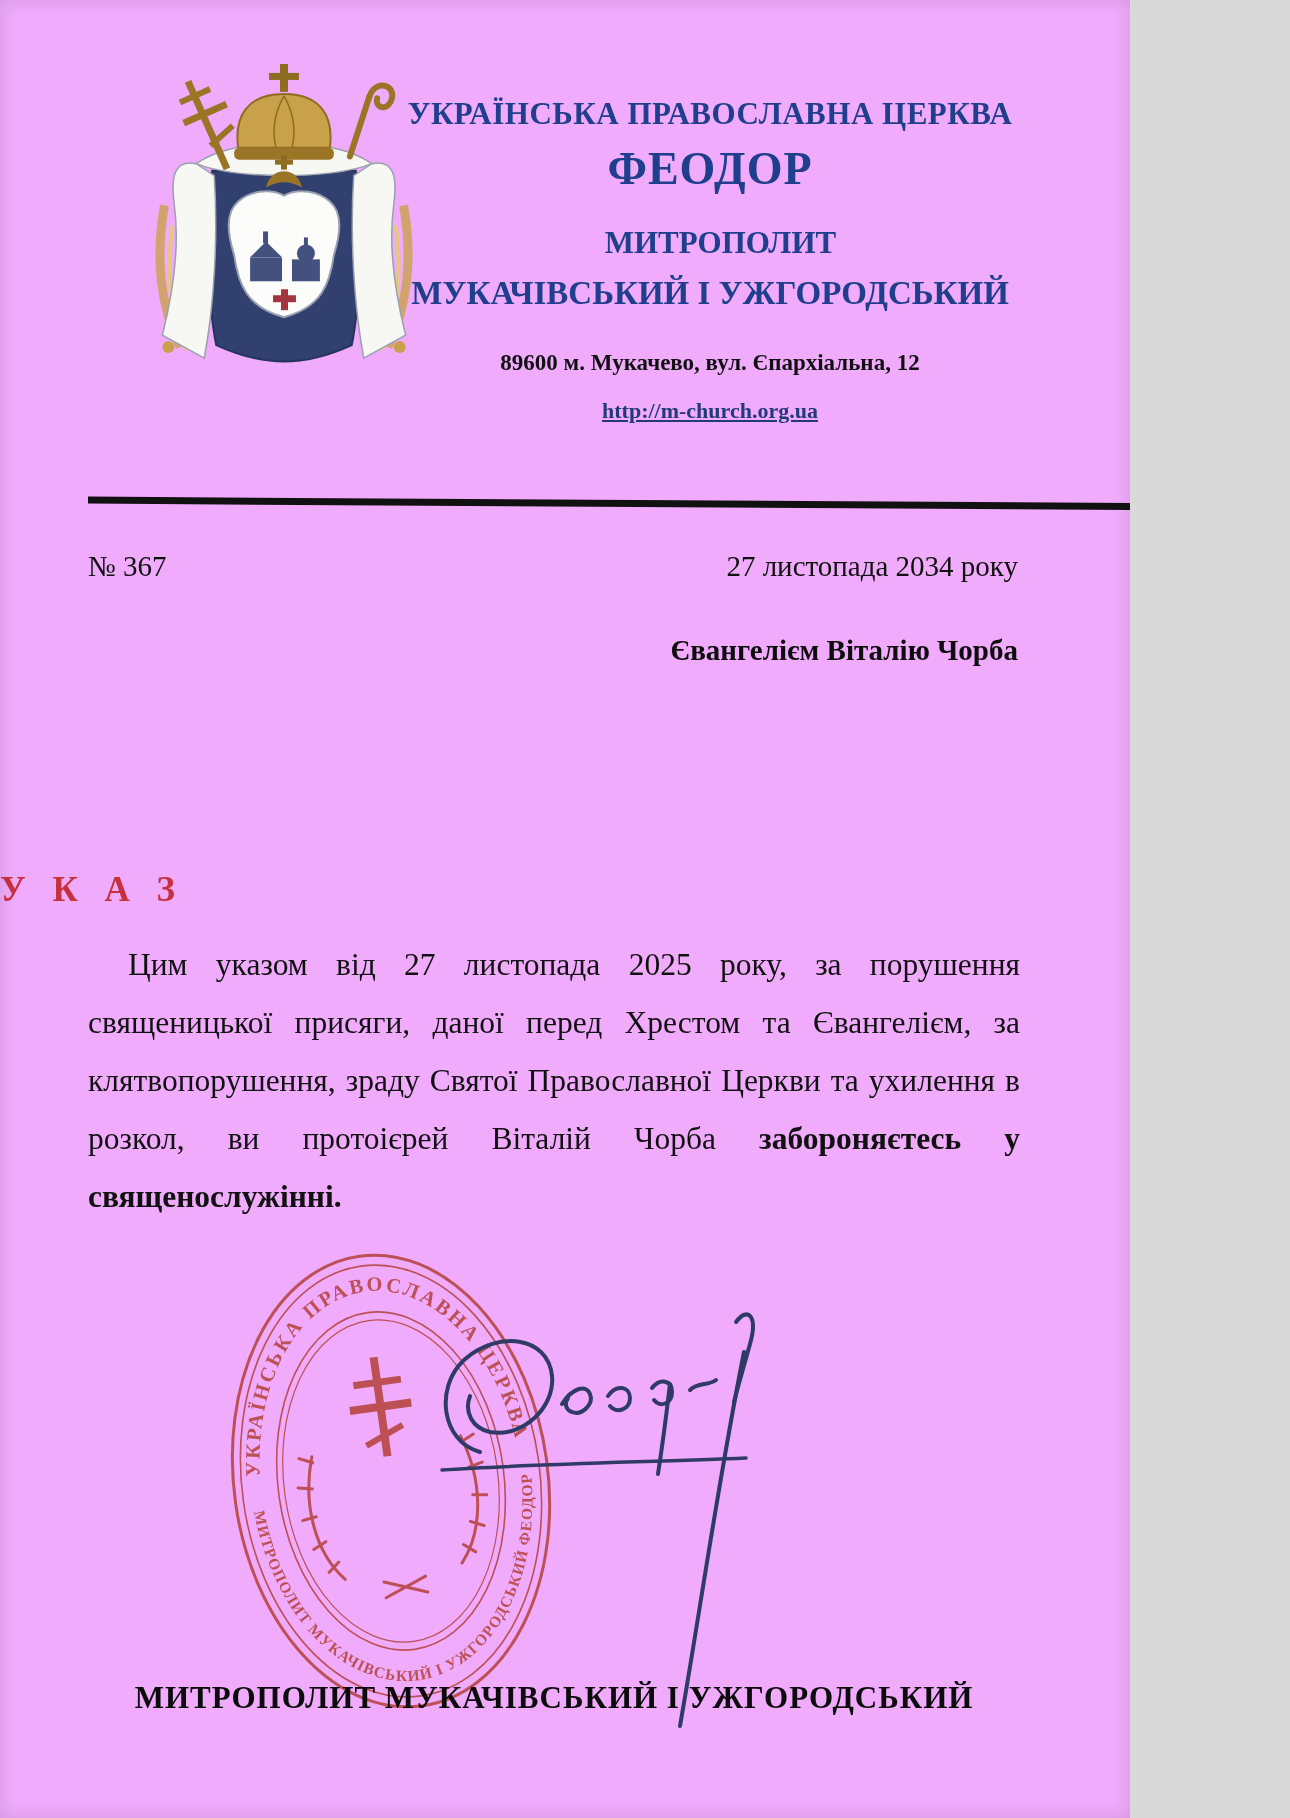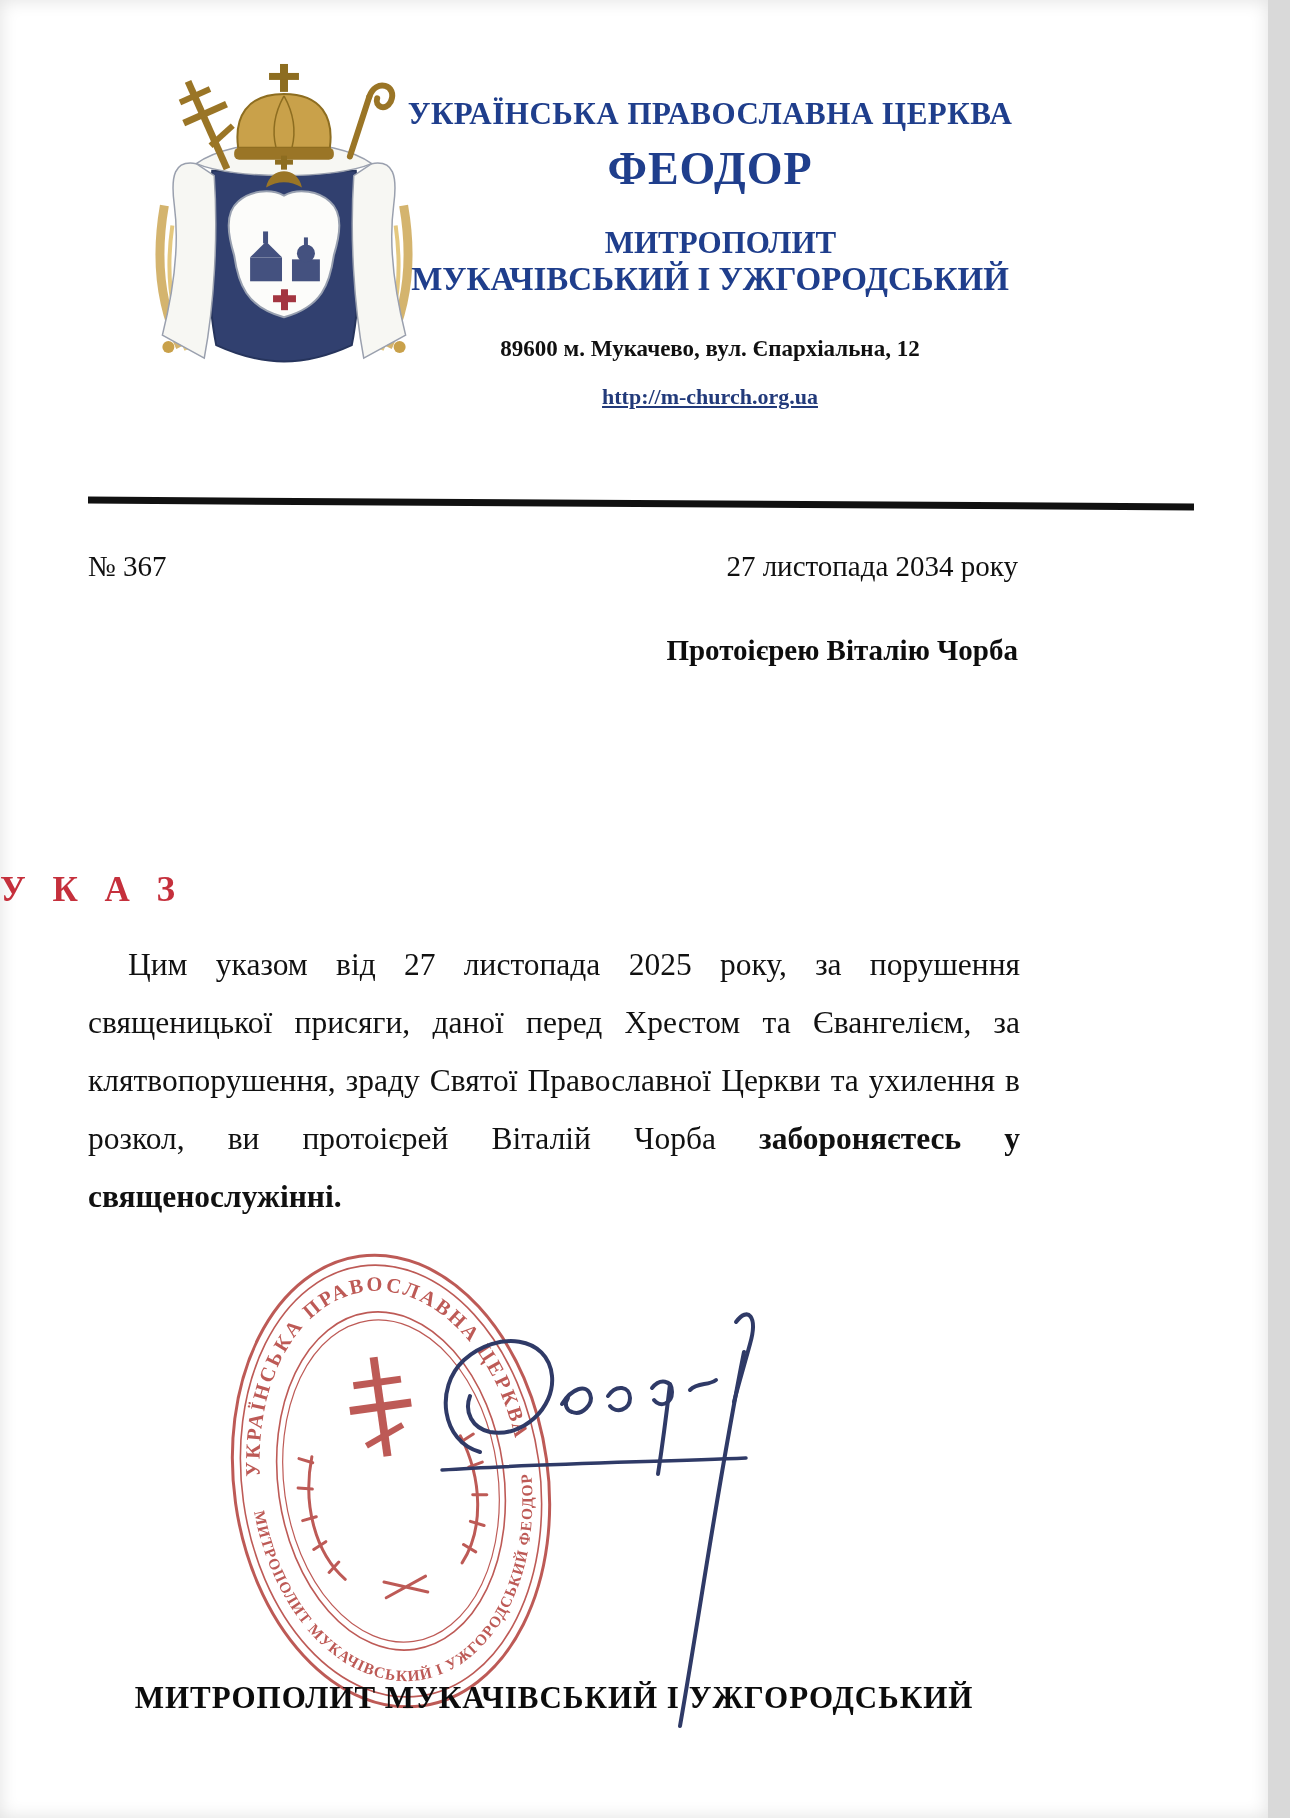--- a/index.html
+++ b/index.html
@@ -1,31 +1,31 @@
 <!DOCTYPE html>
 <html><head>
 <meta charset="utf-8">
 <style>
   html,body{margin:0;padding:0;background:#d9d9d9;}
   .page{
     position:relative;
-    width:1268px;height:1818px;
-    background:#ffffff;
+    width:1130px;height:1818px;
+    background:#f0abfc;
     font-family:"Liberation Serif", serif;
     color:#141414;
     overflow:hidden;
     box-shadow:inset 0 0 18px rgba(0,0,0,.12);
   }
   
   .emblem{position:absolute;left:133px;top:56px;width:302px;height:314px;}
   .head-block{position:absolute;left:398px;top:96px;width:624px;text-align:center;color:#1f3e8c;}
   .org-line{font-size:31px;font-weight:bold;letter-spacing:.5px;line-height:36px;}
   .primate-name{font-size:46px;font-weight:bold;margin-top:10px;letter-spacing:1px;text-align:center;}
   .title-1{font-size:31px;font-weight:bold;margin-top:30px;padding-left:21px;}
-  .title-2{font-size:33px;font-weight:bold;}
+  .title-2{font-size:33px;font-weight:bold;margin-top:14px;}
   .addr{font-size:23px;font-weight:bold;color:#101010;margin-top:38px;}
   .tel{font-size:23px;font-weight:bold;color:#101010;margin-top:11px;}
   .tel a,.site a{color:#223a7a;text-decoration:underline;font-weight:bold;}
   .site{font-size:22px;margin-top:22px;}
   .rule{position:absolute;left:88px;top:500px;width:1106px;height:7px;background:#111;transform:rotate(.35deg);}
   
   .meta-row{position:absolute;left:88px;top:550px;width:930px;font-size:29px;color:#101010;}
   .doc-number{float:left;}
   .doc-date{float:right;}
   .addressee{position:absolute;left:88px;top:634px;width:930px;text-align:right;font-size:29px;font-weight:bold;color:#0d0d0d;}
@@ -108,21 +108,21 @@
     <div class="site"><a>http://m-church.org.ua</a></div>
   </div>
 
   <div class="rule"></div>
 
   <div class="meta-row">
     <span class="doc-number">№ 367</span>
     <span class="doc-date">27 листопада 2034 року</span>
   </div>
 
-  <div class="addressee">Протоієрею Віталію Чорба</div>
+  <div class="addressee">Євангелієм Віталію Чорба</div>
 
   <div class="decree-heading">У К А З</div>
 
   <div class="decree-body">
     <span>Цим указом від 27 листопада 2025 року, за порушення священицької присяги, даної перед Хрестом та Євангелієм, за клятвопорушення, зраду Святої Православної Церкви та ухилення в розкол, ви протоієрей Віталій Чорба </span><b>забороняєтесь у священослужінні.</b>
   </div>
 
   <svg class="seal" viewBox="0 0 342 482" aria-hidden="true">
     <g transform="rotate(-8 171 241)" opacity="0.88">
       <ellipse cx="171" cy="241" rx="157" ry="227" fill="none" stroke="#b5443f" stroke-width="3"></ellipse>

